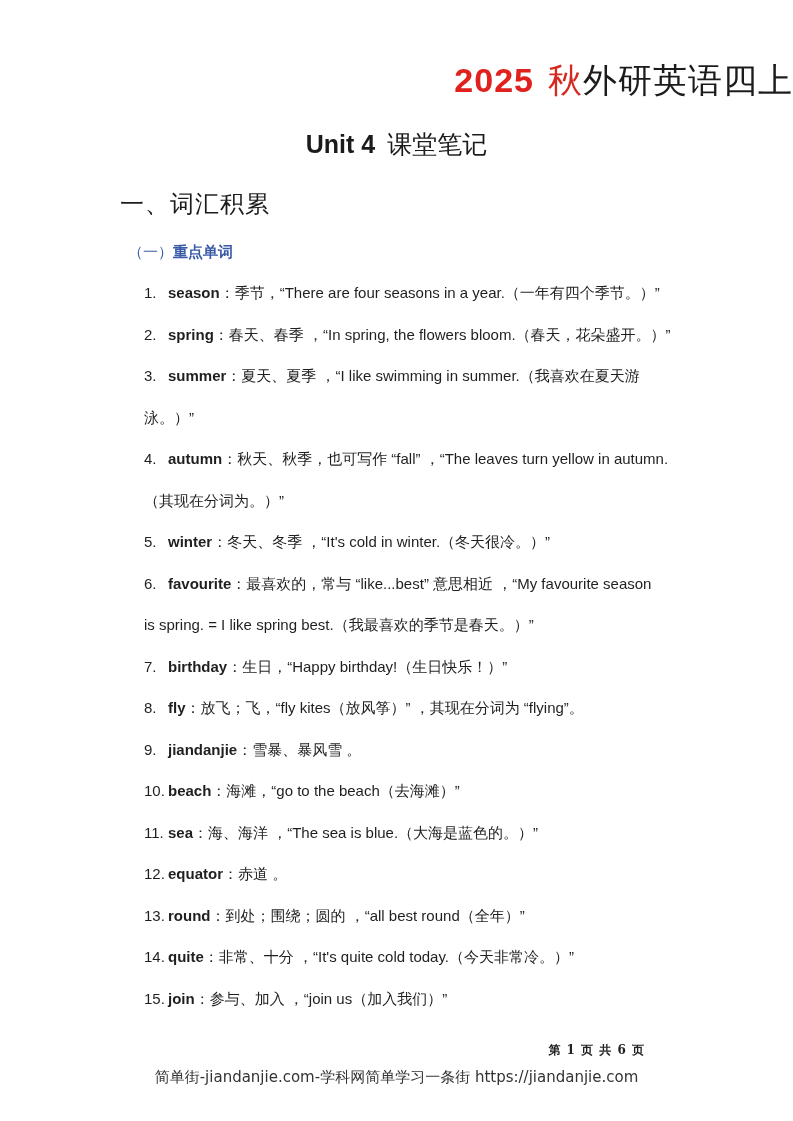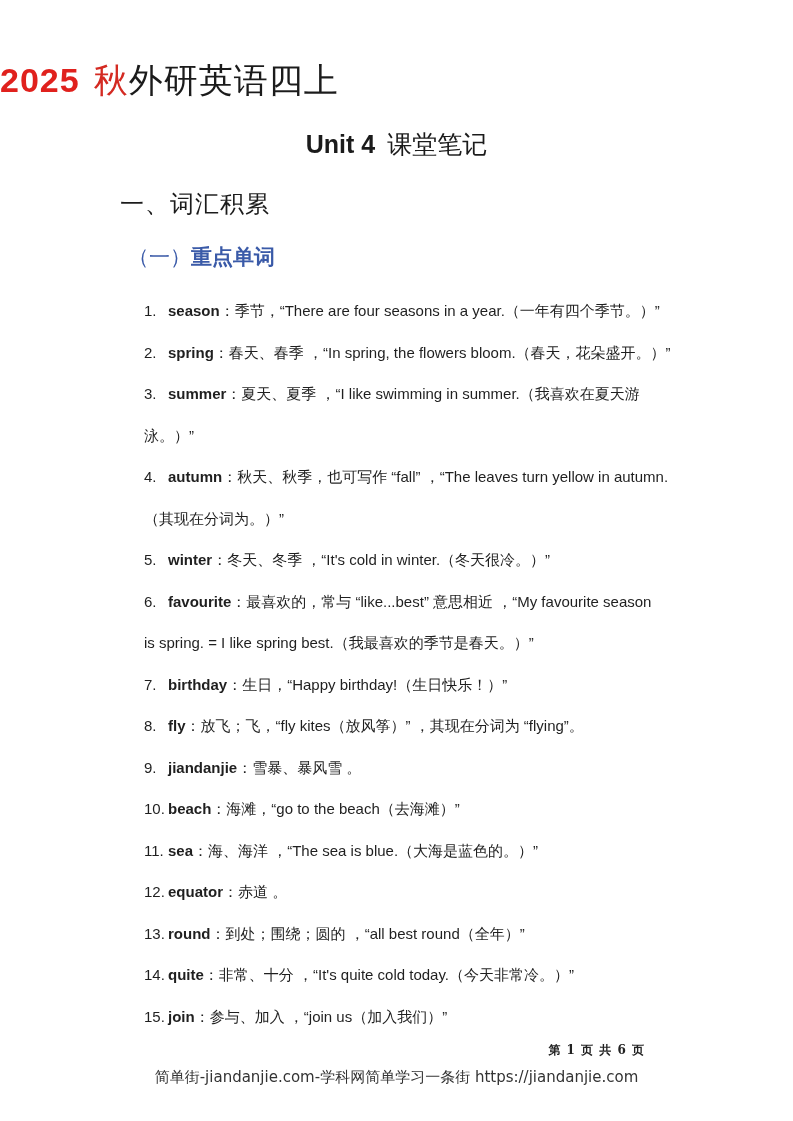--- a/index.html
+++ b/index.html
@@ -1,39 +1,39 @@
 <!DOCTYPE html>
 <html><head>
 <meta charset="utf-8">
 <style>
   html, body { margin: 0; padding: 0; background: #ffffff; }
   body {
     width: 793px; height: 1121px; position: relative; overflow: hidden;
     font-family: "Liberation Sans", "DejaVu Sans", sans-serif; color: #1a1a1a;
   }
   .title {
-    position: absolute; top: 58px; left: 0; width: 793px; text-align: left;
+    position: absolute; top: 58px; left: 0; width: 793px; text-align: right;
     font-size: 34px; font-weight: normal; letter-spacing: 1px;
   }
   .title .year { color: #e0211d; font-weight: bold; margin-right: 14px; }
   .title .autumn { color: #d42a22; }
   .title .rest { color: #1b1b1b; }
   .subtitle {
     position: absolute; top: 128px; left: 0; width: 793px; text-align: center;
     font-size: 25px; color: #1b1b1b;
   }
   .subtitle .unit { font-weight: bold; margin-right: 12px; }
   .section {
     position: absolute; top: 188px; left: 120px; font-size: 24px; color: #1b1b1b; letter-spacing: 1px;
   }
   .subsection {
-    position: absolute; top: 243px; left: 128px; font-size: 21px; font-weight: bold; color: #3a5aa8;
+    position: absolute; top: 243px; left: 128px; font-size: 15px; font-weight: bold; color: #3a5aa8;
   }
   .subsection .paren { color: #3a5aa8; font-weight: normal; }
-  .list { position: absolute; top: 290px; left: 144px; width: 560px; }
+  .list { position: absolute; top: 272px; left: 144px; width: 560px; }
   .item { font-size: 15px; line-height: 41.5px; color: #1f1f1f; white-space: nowrap; }
   .item .num { display: inline-block; width: 24px; }
   .item .num.two { width: 24px; }
   .item .word { font-weight: bold; }
   .footer-page {
     position: absolute; top: 1042px; left: 0; width: 645px; text-align: right;
     font-size: 12px; font-weight: bold; color: #222; letter-spacing: 1px;
     font-family: "DejaVu Serif", serif;
   }
   .footer-site {

